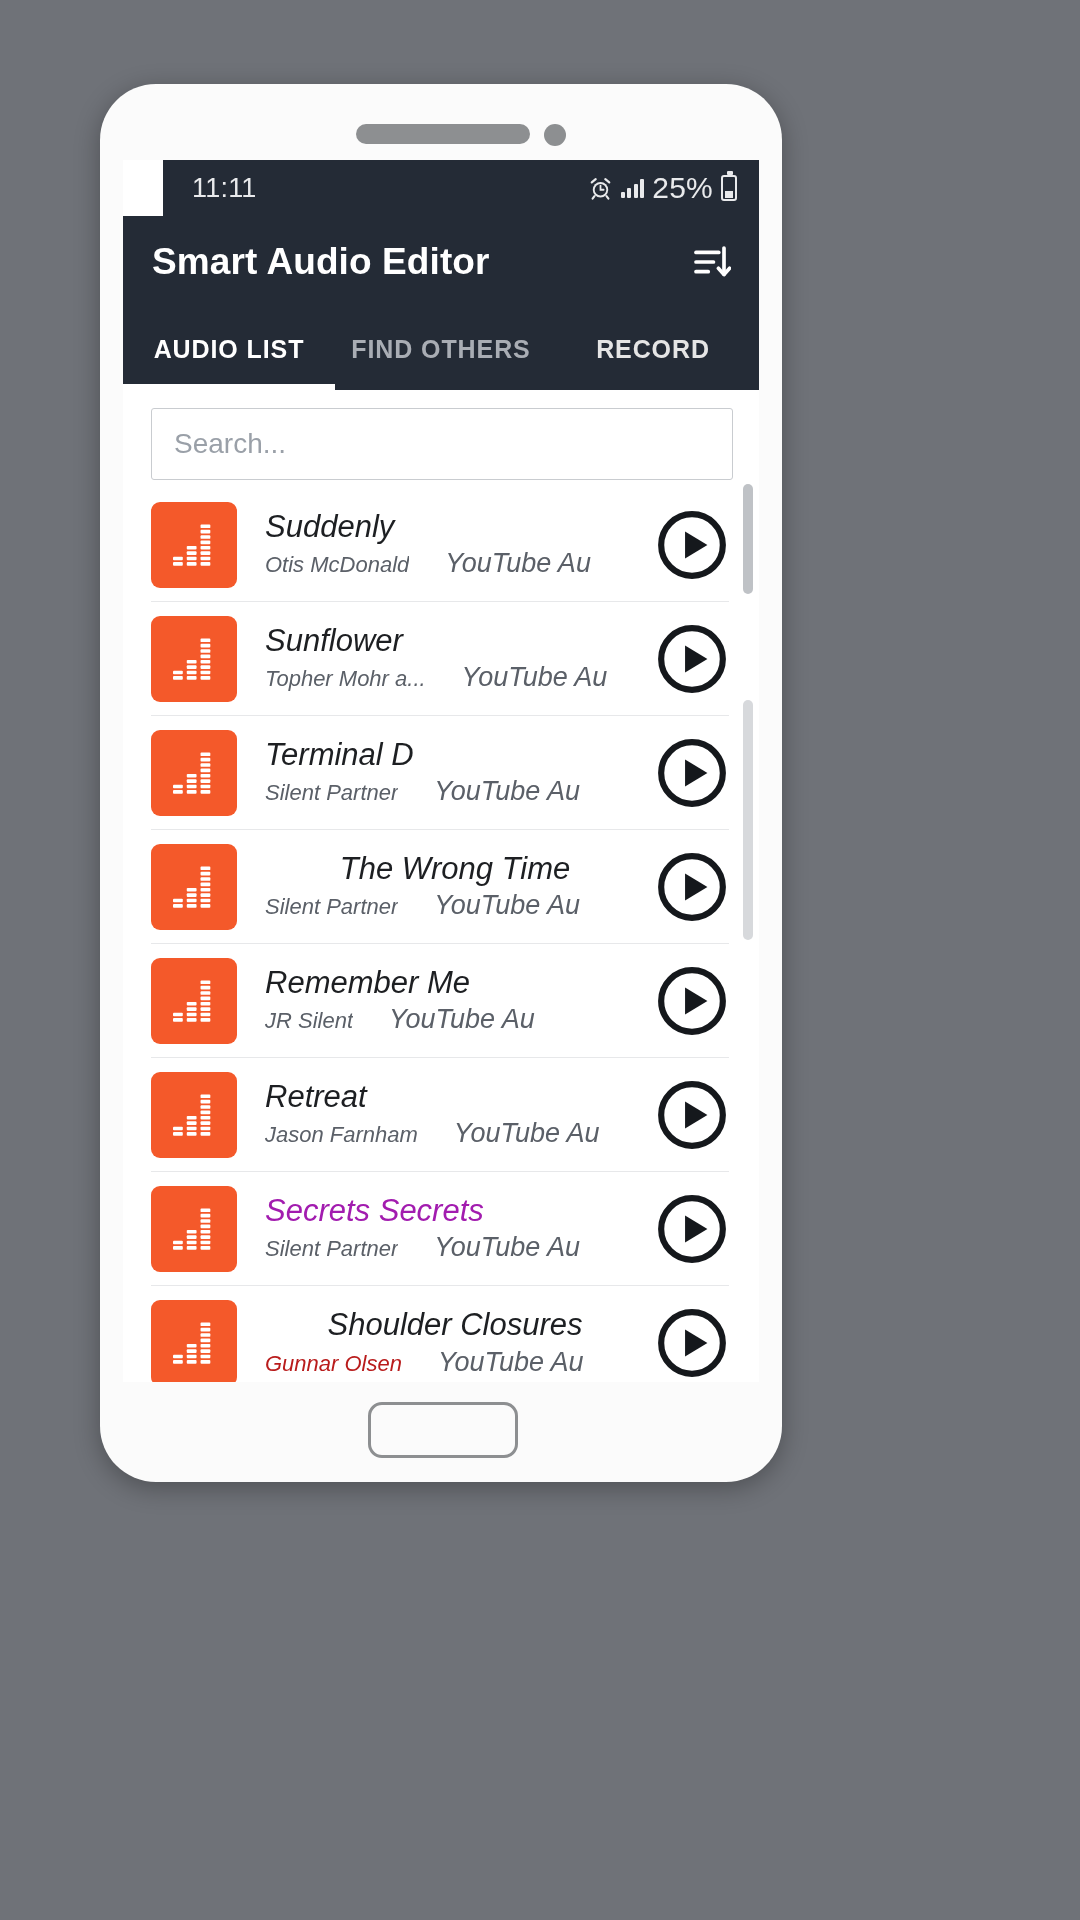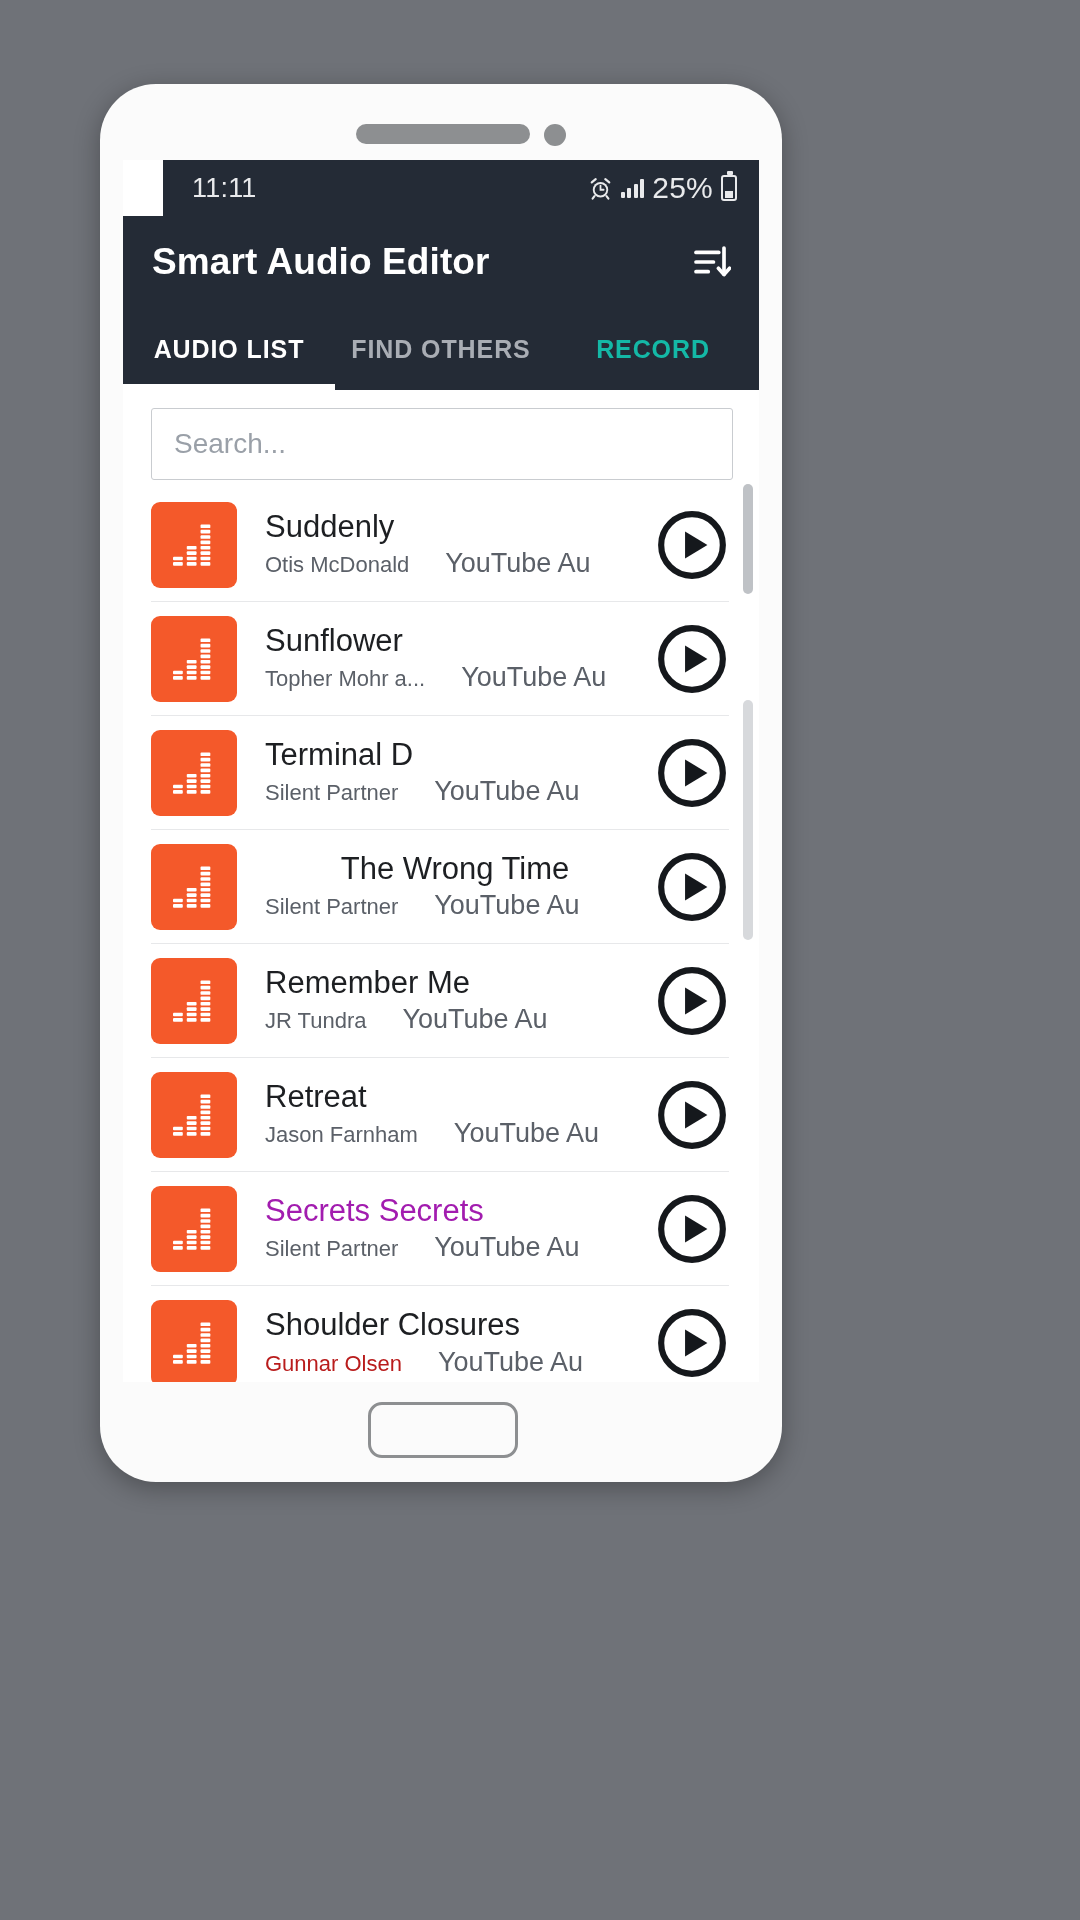--- a/index.html
+++ b/index.html
@@ -119,22 +119,23 @@
   .search-input::placeholder { color: #9aa0a8; }
 
   
   .list { position: relative; padding: 0 0 0 0; }
   .row {
     position: relative;
     display: flex; align-items: center;
     height: 114px;
     margin: 0 30px 0 28px;
     border-bottom: 1.5px solid #e7e8ea;
-  }
-  .row:last-child { border-bottom: none; }
+    font-style: italic;
+  }
+  .row:last-child { border-bottom: none; text-align: center; }
   .thumb {
     flex: 0 0 auto;
     width: 86px; height: 86px;
     background: #f4592a; border-radius: 9px;
     display: flex; align-items: center; justify-content: center;
   }
   .eq { width: 56px; height: 56px; display: block; }
   .meta { flex: 1 1 auto; min-width: 0; padding-left: 28px; }
   .title {
     font-size: 31px; color: #1d1f22; line-height: 1.12;
@@ -209,21 +210,21 @@
         </div>
       </div>
 
       <div class="tabs" style="background: rgb(36, 43, 54);">
         <div class="tab active">
           <span>AUDIO LIST</span>
         </div>
         <div class="tab" style="color: rgb(169, 173, 180);">
           <span>FIND OTHERS</span>
         </div>
-        <div class="tab" style="color: #14b8a6;">
+        <div class="tab" style="color: #e5e5e5;">
           <span>RECORD</span>
         </div>
       </div>
 
       <div class="content">
 
         <div class="search-wrap">
           <input class="search-input" type="text" placeholder="Search..." style="">
         </div>
 
@@ -389,21 +390,21 @@
           <rect x="14.8" y="12.4" width="4.2" height="1.55" rx=".4"></rect>
           <rect x="14.8" y="14.7" width="4.2" height="1.55" rx=".4"></rect>
           <rect x="14.8" y="17.0" width="4.2" height="1.55" rx=".4"></rect>
           <rect x="14.8" y="19.3" width="4.2" height="1.55" rx=".4"></rect>
         </g>
       </svg>
     </div>
     <div class="meta">
       <div class="title" style="color: rgb(29, 31, 34);">Remember Me</div>
       <div class="subrow">
-        <div class="artist" style="color: rgb(91, 96, 104);">JR Tundra</div>
+        <div class="artist" style="color: rgb(91, 96, 104);">JR Silent</div>
         <div class="source" style="color: rgb(91, 96, 104);">YouTube Au</div>
       </div>
     </div>
     <div class="play-btn">
       <svg class="play-ico" viewBox="0 0 48 48">
         <circle cx="24" cy="24" r="20" fill="none" stroke="#15181c" stroke-width="4"></circle>
         <path d="M19.5 15.2 L34 24 L19.5 32.8 Z" fill="#15181c"></path>
       </svg>
     </div>
   </div>

